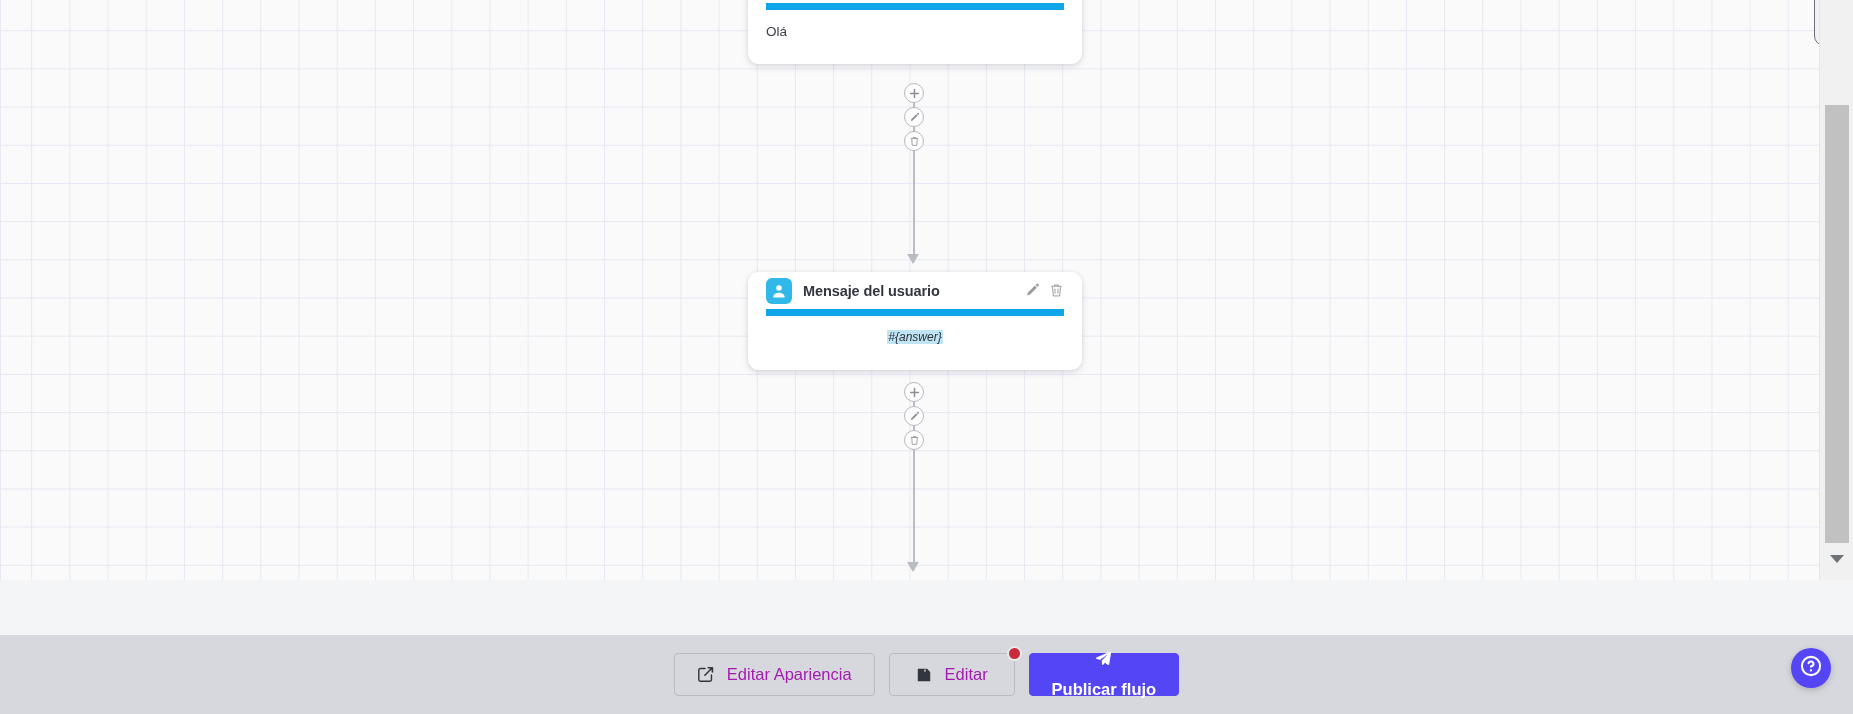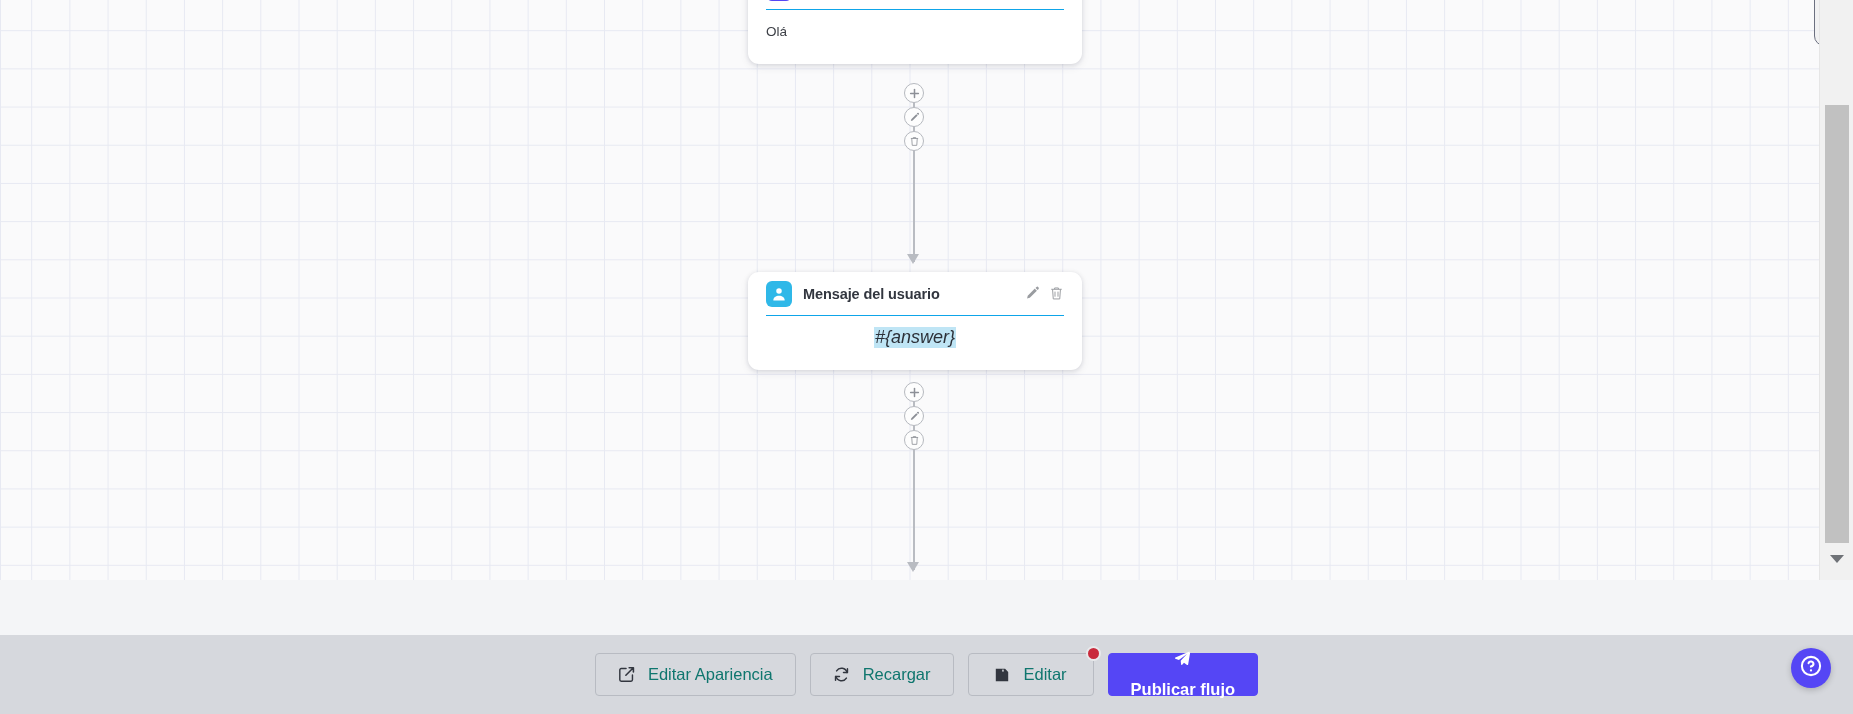--- a/index.html
+++ b/index.html
@@ -49,21 +49,21 @@
     background: #ffffff;
     border-radius: 11px;
     box-shadow: 0 1px 4px rgba(30,35,60,.13), 0 3px 10px rgba(30,35,60,.07);
     padding: 0 18px;
   }
 
   .node-header {
     display: flex;
     align-items: center;
     height: 44px;
-    border-bottom: 1px solid #0ea5e9;
+    border-bottom: 7px solid #0ea5e9;
   }
 
   .node-icon {
     width: 26px; height: 26px;
     border-radius: 6px;
     display: flex; align-items: center; justify-content: center;
     flex: 0 0 auto;
   }
   .node-icon svg { display: block; }
 
@@ -86,21 +86,21 @@
     align-items: center;
     font-size: 13.5px;
     color: #3c3f46;
   }
   .node-body.center { justify-content: center; }
 
   .var-chip {
     background: #bfe5f5;
     color: #2c3038;
     font-style: italic;
-    font-size: 18px;
+    font-size: 12px;
     padding: 0 1px;
     white-space: nowrap;
   }
 
   
   #node-system {
     left: 748px;
     top: -34px;
     padding-bottom: 12px;
   }
@@ -207,21 +207,21 @@
     position: relative;
     height: 43px;
     min-width: 126px;
     padding: 0 22px;
     border: 1px solid #b8bbc2;
     border-radius: 4px;
     background: #d6d8dd;
     display: flex; align-items: center; justify-content: center;
     gap: 13px;
     font-size: 16.5px;
-    color: #0f766e;
+    color: #a21caf;
     cursor: pointer;
     white-space: nowrap;
   }
   .tb-btn .tb-ico { line-height: 0; flex: 0 0 auto; }
 
   .tb-btn.primary {
     background: #5546f5;
     border-color: #5546f5;
     color: #ffffff;
     font-weight: bold;
@@ -357,29 +357,20 @@
     <div class="tb-btn">
       <span class="tb-ico">
         <svg width="17" height="17" viewBox="0 0 16 16" fill="none" stroke="#32363f" stroke-width="1.35" stroke-linecap="round" stroke-linejoin="round">
           <path d="M13.6 8.4v4.6a1.3 1.3 0 0 1-1.3 1.3H3a1.3 1.3 0 0 1-1.3-1.3V3.7A1.3 1.3 0 0 1 3 2.4h4.6"></path>
           <path d="M10.5 1.6h4v4M14.2 1.9 7.4 8.7" stroke-width="1.5"></path>
         </svg>
       </span>
       <span>Editar Apariencia</span>
     </div>
 
-    <div class="tb-btn">
-      <span class="tb-ico">
-        <svg width="17" height="17" viewBox="0 0 16 16" fill="none" stroke="#32363f" stroke-width="1.4" stroke-linecap="round" stroke-linejoin="round">
-          <path d="M13.2 6.2A5.4 5.4 0 0 0 3.4 4.6M2.8 9.8a5.4 5.4 0 0 0 9.8 1.6"></path>
-          <path d="M13.6 2.5v3.7h-3.7M2.4 13.5V9.8h3.7"></path>
-        </svg>
-      </span>
-      <span>Recargar</span>
-    </div>
 
     <div class="tb-btn">
       <span class="tb-badge"></span>
       <span class="tb-ico">
         <svg width="16" height="16" viewBox="0 0 16 16" fill="#32363f">
           <path d="M1.8 1.8h9.3l3.1 3.1v9.3H1.8V1.8zm2.5 0h6v3.4h-6V1.8zm.4 7h6.6v5.4H4.7V8.8z"></path>
           <rect x="8.2" y="2.6" width="1.5" height="2" fill="#d6d8dd"></rect>
         </svg>
       </span>
       <span>Editar</span>

